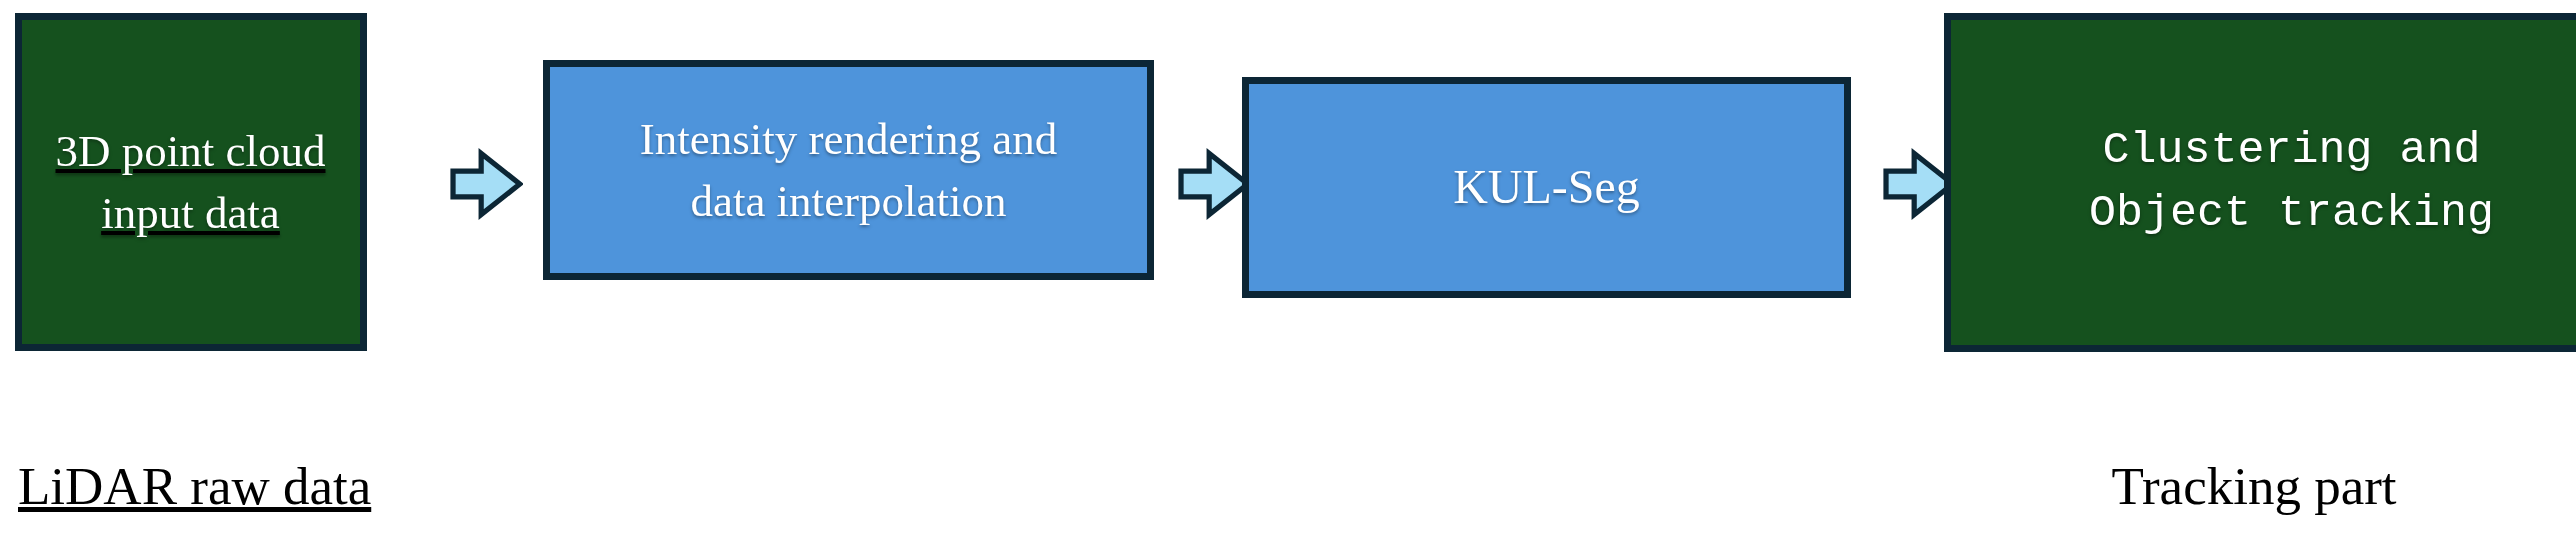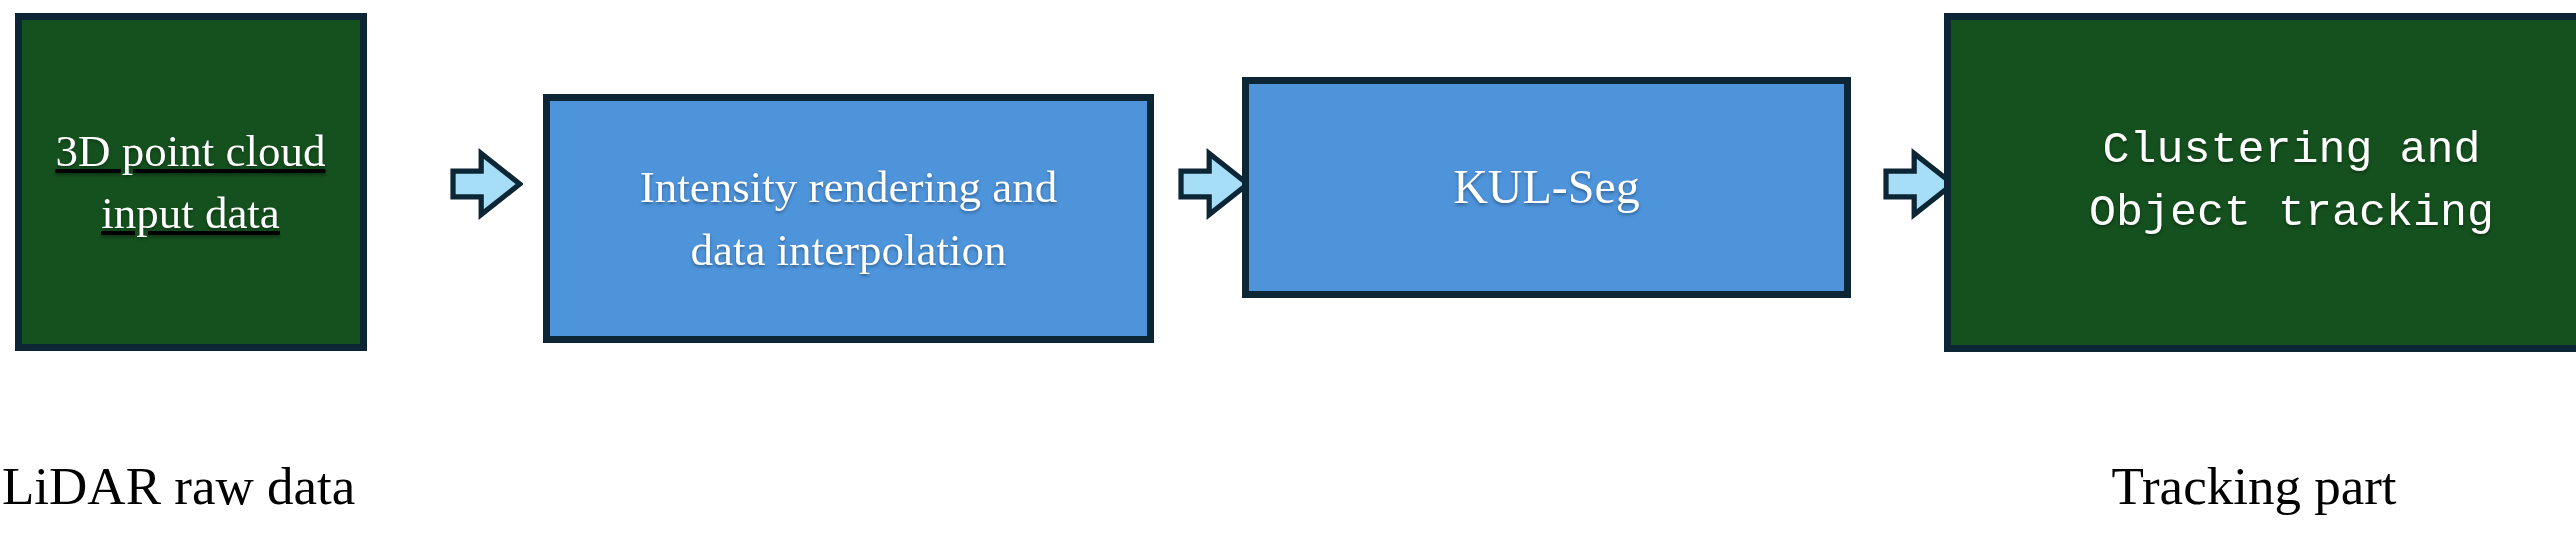--- a/index.html
+++ b/index.html
@@ -33,21 +33,21 @@
   .box[data-fill="blue"]  { background: var(--blue-fill); }
   .box-text {
     color: var(--text-on-box);
     font-size: 45px;
     line-height: 1.38;
     white-space: pre-line;
     text-shadow: 0 2.4px 3.2px rgba(0,0,0,0.35);
     padding: 0 16px;
   }
   .box-1 { left: 14.5px;   top: 13px; width: 352px; height: 338px; text-decoration: underline; }
-  .box-2 { left: 543px;  top: 94px; width: 611px; height: 249px; }
+  .box-2 { left: 543px;  top: 60px; width: 611px; height: 220px; }
   .box-3 { left: 1242px; top: 77px; width: 609px; height: 221px; }
   .box-4 { left: 1944px; top: 13px; width: 695px; height: 339px; font-family: Liberation Mono, monospace; }
   .box-3 .box-text { font-size: 48px; }
 
   .flow-arrow {
     position: absolute;
     top: 147px;
     width: 74px;
     height: 74px;
   }
@@ -63,21 +63,21 @@
   }
 
   .section-label {
     position: absolute;
     top: 457px;
     color: var(--label-text);
     font-size: 53px;
     line-height: 1.1;
     white-space: nowrap;
   }
-  .label-1 { left: 2px; }
+  .label-1 { left: 18px; text-decoration: underline; }
   .label-2 { left: 1197px; transform: translateX(-50%); }
   .label-3 { left: 2254px; transform: translateX(-50%); text-align: right; }
 </style>
 </head>
 <body>
 
 <div class="canvas">
 
   <div class="box box-1" data-fill="green">
     <div class="box-text">3D point cloud

